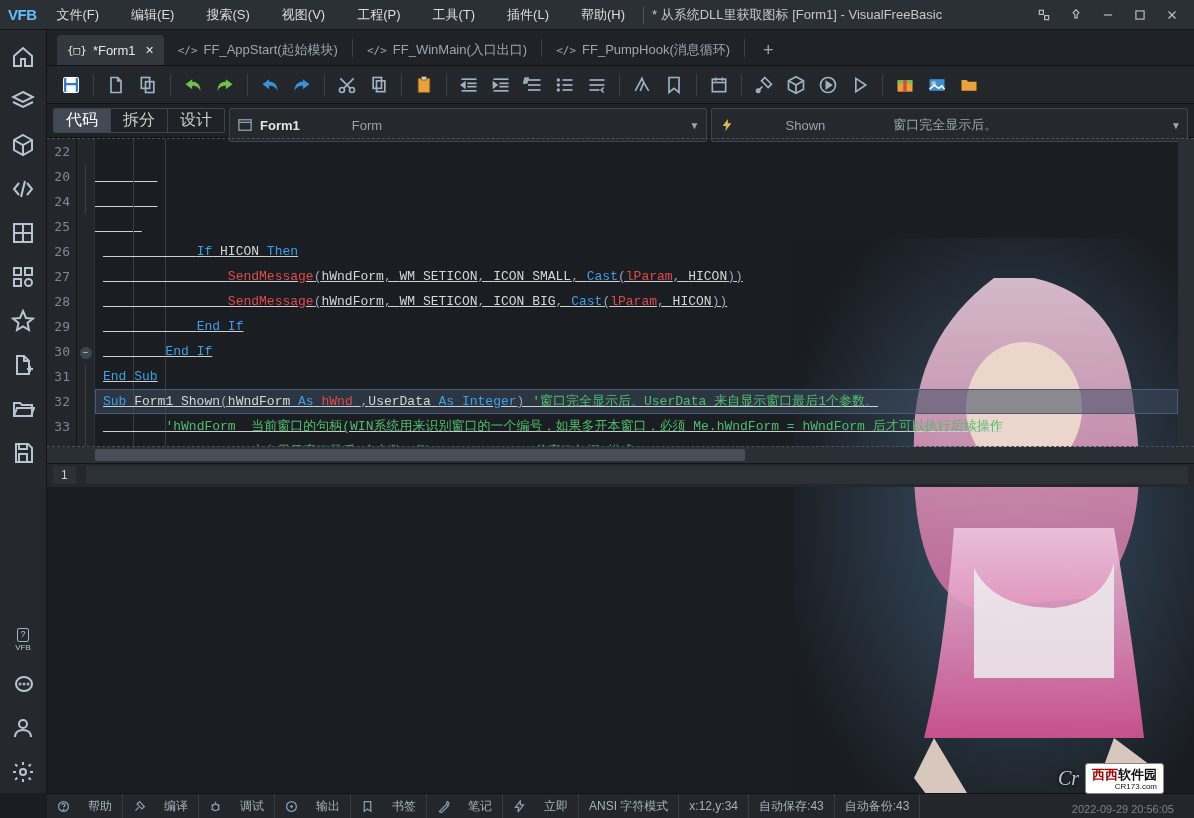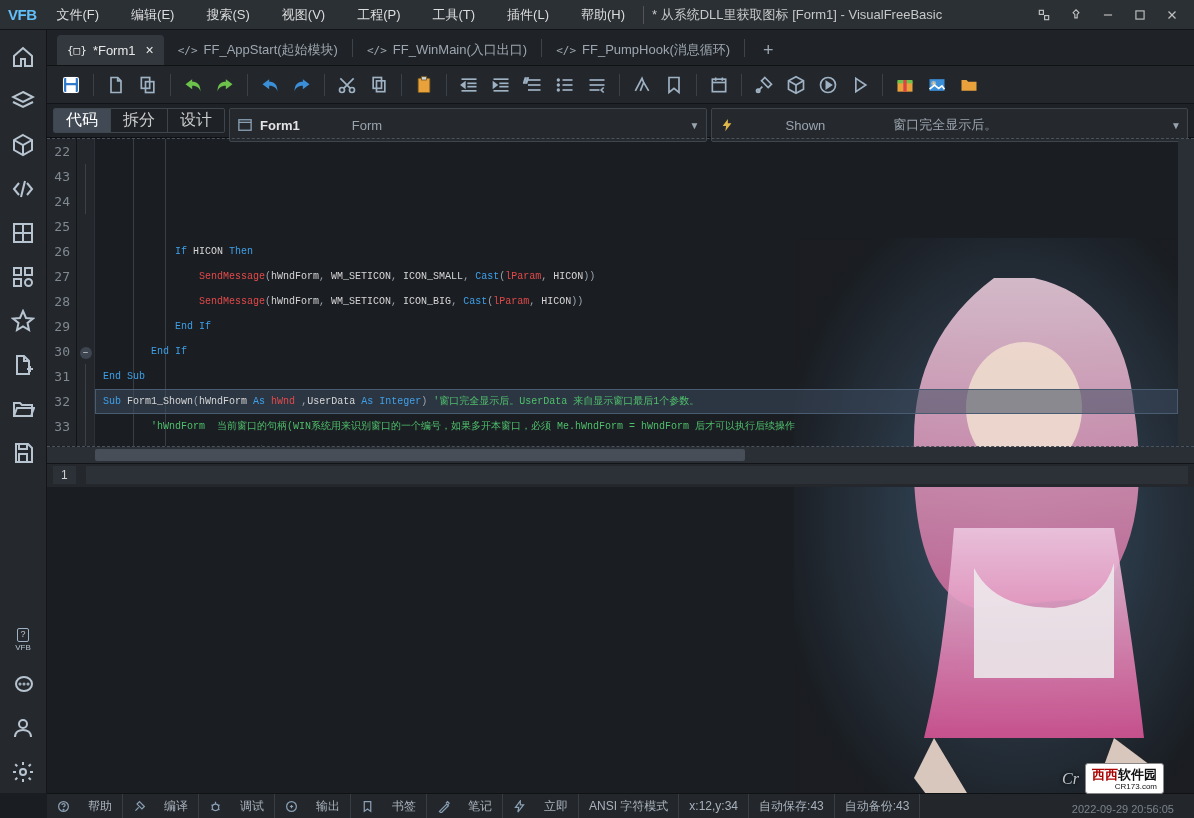--- a/index.html
+++ b/index.html
@@ -38,21 +38,21 @@
 .subtab.active { background: #404954; color: #fff; }
 .sel { display: flex; align-items: center; border: 1px solid #3f454c; border-radius: 2px; padding: 16px 8px; gap: 8px; flex: 1; position: relative; background: #25292e; }
 .sel .sel-ico { width: 14px; height: 14px; display: flex; align-items: center; justify-content: center; color: #8aa0b4; }
 .sel .sel-bold { font-weight: bold; color: #e4e4e4; }
 .sel .sel-dim { color: #9aa4ae; margin-left: 44px; }
 .sel .sel-arrow { position: absolute; right: 6px; color: #9aa4ae; font-size: 10px; }
 .editor-wrap { flex: 1; display: flex; overflow: hidden; border: 1px dashed #4a525c; border-left: none; border-right: none; position: relative; }
 .gutter-ln { width: 30px; background: #23272c; text-align: right; padding-right: 6px; color: #808891; font-family: Consolas, monospace; font-size: 13px; line-height: 25px; border-right: 1px solid #131417; }
 .gutter-fold { width: 18px; background: #23272c; text-align: center; color: #6a737d; font-family: monospace; font-size: 11px; line-height: 25px; border-right: 1px solid #2d3238; position: relative; }
 .fold-mark { width: 12px; height: 12px; border-radius: 50%; background: #3d4550; display: inline-flex; align-items: center; justify-content: center; font-size: 9px; color: #ccc; margin-top: 6px; }
-.code { flex: 1; font-family: Consolas, "Courier New", monospace; font-size: 10px; line-height: 25px; white-space: pre; overflow: hidden; background: rgba(27,31,36,0.0); position: relative; }
+.code { flex: 1; font-family: Consolas, "Courier New", monospace; font-size: 13px; line-height: 25px; white-space: pre; overflow: hidden; background: rgba(27,31,36,0.0); position: relative; text-decoration: underline; }
 .code-line { padding-left: 8px; position: relative; }
 .line-hl { background: rgba(60,75,95,0.55); box-shadow: inset 0 0 0 1px #4a5c72; }
 .kw { color: #3fa0e8; }
 .func { color: #e24a4a; font-weight: 500; }
 .param { color: #e24a4a; }
 .type { color: #3fa0e8; }
 .comment { color: #4fbf6b; }
 .ident { color: #d6d6d6; }
 .punct { color: #9aa4ae; }
 .v-scroll { width: 16px; background: #2a2f35; }
@@ -61,21 +61,21 @@
 .minibar { display: flex; height: 24px; align-items: center; background: #24282d; border-top: 1px solid #131417; padding: 0 6px; gap: 10px; }
 .minibar .slot { padding: 2px 8px; background: #2c3137; font-size: 12px; }
 .statusbar { position: absolute; left: 47px; right: 0; bottom: 0; height: 25px; display: flex; align-items: center; background: #23272c; border-top: 1px solid #0f1113; font-size: 12px; color: #a8b1bb; z-index: 20; }
 .sb-item { display: flex; align-items: center; gap: 18px; padding: 0 10px; border-right: 1px solid #383e45; height: 100%; }
 .sb-item svg { width: 13px; height: 13px; color: #8aa0b4; }
 .sb-spacer { flex: 1; }
 .watermark { position: absolute; right: 20px; bottom: 3px; font-size: 11px; color: #7a828c; z-index: 30; }
 .wm-cn { position: absolute; right: 30px; bottom: 24px; z-index: 30; display: flex; align-items: center; gap: 4px; }
 .wm-cn .box { background: #fff; color: #111; font-size: 13px; font-weight: bold; padding: 2px 6px; border-radius: 3px; border: 1px solid #888; }
 .wm-cn .red { color: #a00; }
-.wm-cn .gg { font-family: Georgia, serif; font-style: italic; font-size: 16px; color: #bfc4cb; margin-right: 2px; text-shadow: 0 0 4px #000; }
+.wm-cn .gg { font-family: Georgia, serif; font-style: italic; font-size: 20px; color: #bfc4cb; margin-right: 2px; text-shadow: 0 0 4px #000; }
 .ind-line { position: absolute; top: 0; bottom: 0; width: 1px; background: #383e45; }
 </style>
 </head>
 <body>
 
 <svg class="bg-illustration" viewBox="0 0 440 620">
   <defs>
     <radialGradient id="sk" cx="50%" cy="45%" r="55%">
         <stop offset="0%" stop-color="#5f8fb8"></stop>
         <stop offset="100%" stop-color="#1a1d22"></stop>
@@ -469,21 +469,21 @@
           </span>
         <span class="sel-dim">Shown</span>
         <span class="sel-dim" style="margin-left:60px;">窗口完全显示后。</span>
         <span class="sel-arrow">▼</span>
       </div>
     </div>
 
     <div class="editor-wrap">
       <div class="gutter-ln" id="gut-ln">
           <div>22</div>
-          <div>43</div>
+          <div>20</div>
           <div>24</div>
           <div>25</div>
           <div>26</div>
           <div>27</div>
           <div>28</div>
           <div>29</div>
           <div>30</div>
           <div>31</div>
           <div>32</div>
           <div>33</div>

